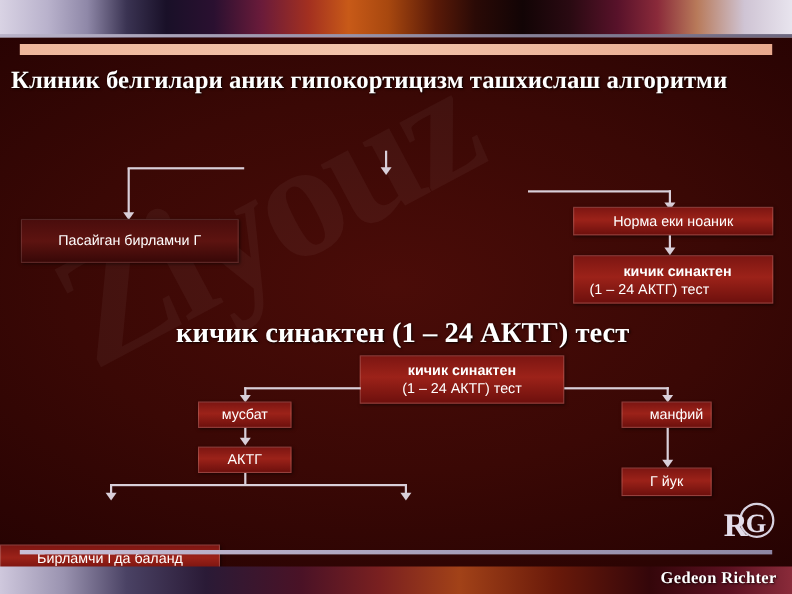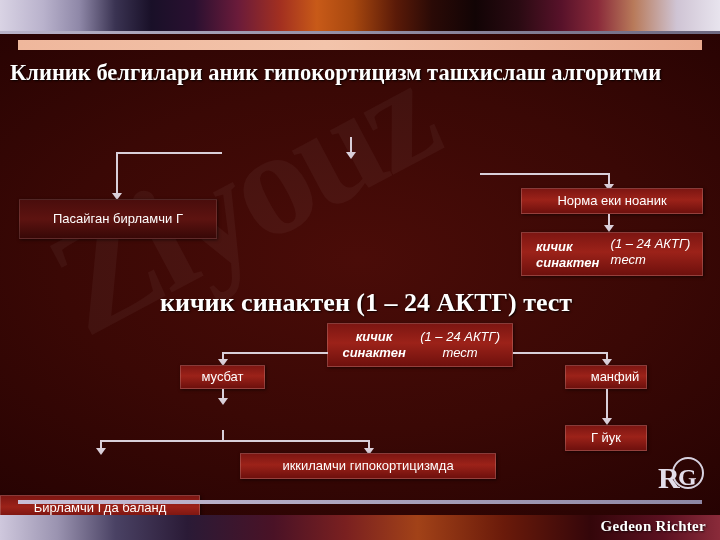--- a/index.html
+++ b/index.html
@@ -109,21 +109,21 @@
     border:1px solid rgba(255,255,255,.18);
     box-shadow:1px 1px 3px rgba(0,0,0,.55);
     background:linear-gradient(180deg,#7d1612 0%,#9c2219 45%,#6e100d 100%);
     padding:2px 6px;
   }
   .box.dark{
     background:linear-gradient(180deg,#4a0d0c 0%,#5d1310 50%,#380807 100%);
     border:1px solid rgba(255,255,255,.12);
   }
   .box.bold{font-weight:bold;font-size:14.5px;}
-  .box.two-line{flex-direction:row;justify-content:center;font-style:italic;}
+  .box.two-line{flex-direction:column;justify-content:center;}
   .box .l2{display:block;}
 
   
   .ln{position:absolute;background:#d9cfd9;}
   .ln.v{width:2px;}
   .ln.h{height:2px;}
   .arrow{
     position:absolute;width:0;height:0;
     border-left:5px solid transparent;border-right:5px solid transparent;
     border-top:7px solid #d9cfd9;
@@ -180,36 +180,36 @@
 
   <div class="ln h" style="left:513px;top:352px;width:95px;"></div>
   <div class="ln v" style="left:606px;top:352px;height:10px;"></div>
   <div class="arrow" style="left:602px;top:359px;"></div>
 
   <div class="box" style="left:565px;top:365px;width:82px;height:24px;padding-left:24px;">манфий</div>
 
   <div class="ln v" style="left:222px;top:389px;height:12px;"></div>
   <div class="arrow" style="left:218px;top:398px;"></div>
 
+  <div class="box" style="left:180px;top:406px;width:85px;height:24px;">АКТГ</div>
 
   <div class="ln v" style="left:606px;top:389px;height:32px;"></div>
   <div class="arrow" style="left:602px;top:418px;"></div>
 
   <div class="box" style="left:565px;top:425px;width:82px;height:26px;">Г йук</div>
 
   <div class="ln h" style="left:100px;top:440px;width:270px;"></div>
   <div class="ln v" style="left:222px;top:430px;height:10px;"></div>
   <div class="ln v" style="left:100px;top:440px;height:10px;"></div>
   <div class="ln v" style="left:368px;top:440px;height:10px;"></div>
   <div class="arrow" style="left:96px;top:448px;"></div>
   <div class="arrow" style="left:364px;top:448px;"></div>
 
   <div class="box" style="left:0px;top:453px;width:200px;height:26px;margin-top:42px;">Бирламчи Гда баланд</div>
 
-  <div class="box" style="left:240px;top:453px;width:256px;height:26px;">иккиламчи гипокортицизмда</div>
 
   <div id="logo">
     <div class="ring"></div>
     <div class="rletter">R</div>
     <div class="gletter">G</div>
   </div>
 
   <div id="bottomline"></div>
   <div id="footer"></div>
   <div id="footer-text">Gedeon Richter</div>

